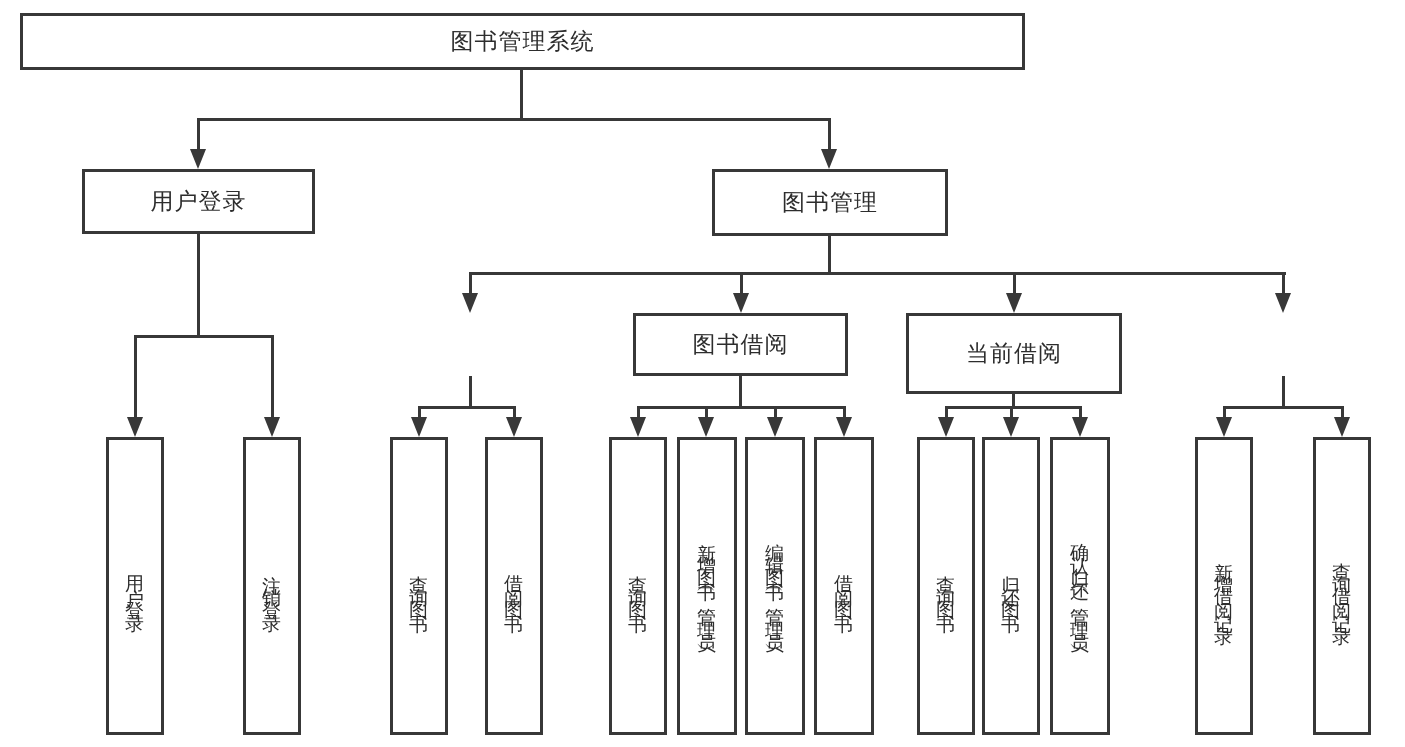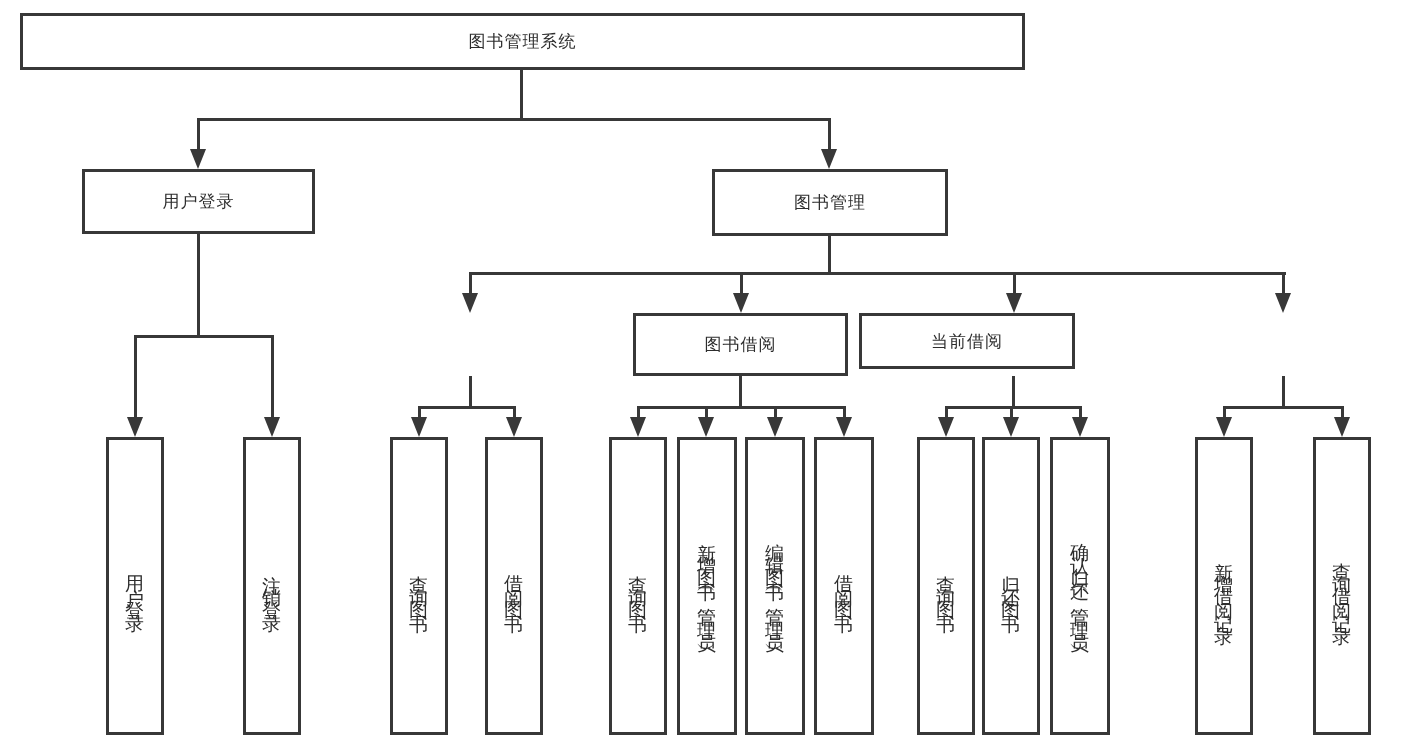--- a/index.html
+++ b/index.html
@@ -16,21 +16,21 @@
   }
   
   .box {
     position: absolute;
     box-sizing: border-box;
     border: 3px solid #383838;
     background: #ffffff;
     display: flex;
     align-items: center;
     justify-content: center;
-    font-size: 17px;
+    font-size: 23px;
     color: #2d2d2d;
     letter-spacing: 1px;
     z-index: 2;
   }
   .vbox {
     writing-mode: vertical-rl;
     text-orientation: mixed;
     letter-spacing: 13px;
     line-height: 1.0;
     font-size: 19px;
@@ -97,21 +97,21 @@
   <div class="ln" style="left:740px; top:272px; width:3px; height:24px;"></div>
   <div class="ah" style="left:733px; top:293px;"></div>
   <div class="ln" style="left:1013px; top:272px; width:3px; height:24px;"></div>
   <div class="ah" style="left:1006px; top:293px;"></div>
   <div class="ln" style="left:1282px; top:272px; width:3px; height:24px;"></div>
   <div class="ah" style="left:1275px; top:293px;"></div>
 
   <div class="box" style="left:633px; top:313px; width:215px; height:63px;">
     <span>图书借阅</span>
   </div>
-  <div class="box" style="left:859px; top:313px; width:216px; height:56px;">
+  <div class="box" style="left:906px; top:313px; width:216px; height:81px;">
     <span>当前借阅</span>
   </div>
 
   <div class="ln" style="left:469px; top:376px; width:3px; height:31px;"></div>
   <div class="ln" style="left:418px; top:406px; width:98px; height:3px;"></div>
   <div class="ln" style="left:418px; top:406px; width:3px; height:13px;"></div>
   <div class="ah" style="left:411px; top:417px;"></div>
   <div class="ln" style="left:513px; top:406px; width:3px; height:13px;"></div>
   <div class="ah" style="left:506px; top:417px;"></div>
 

